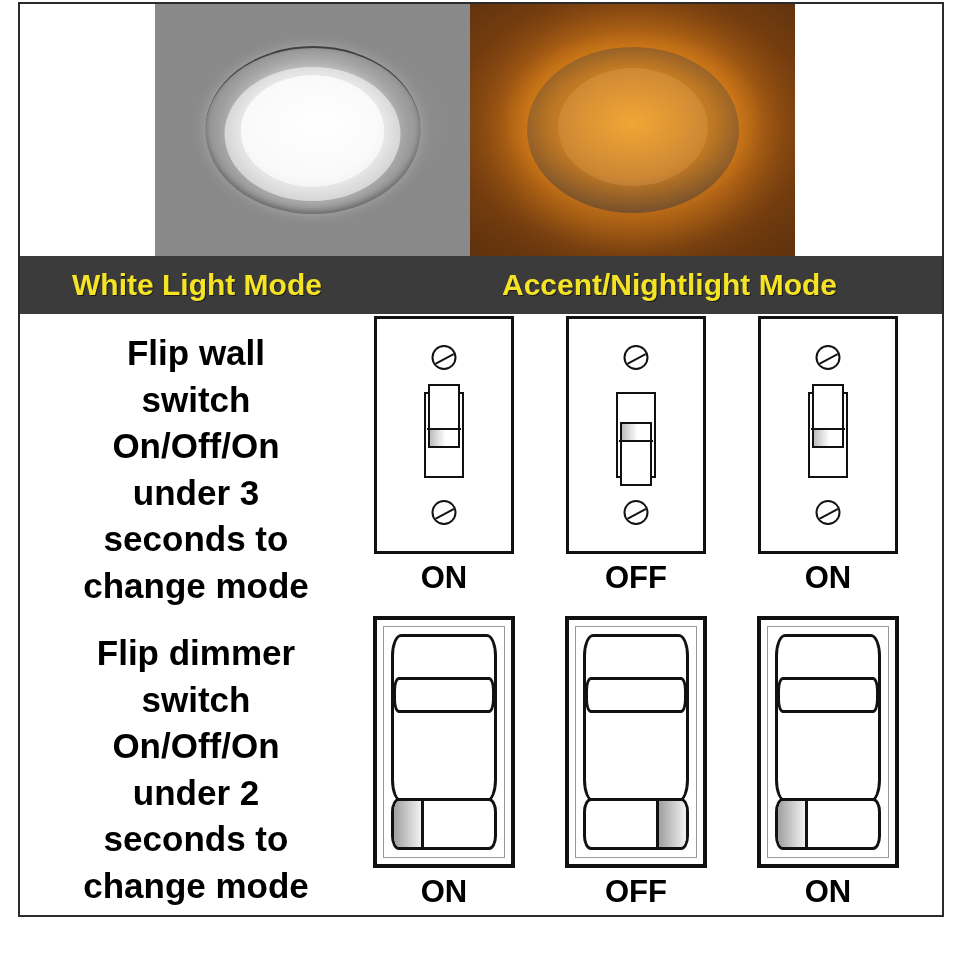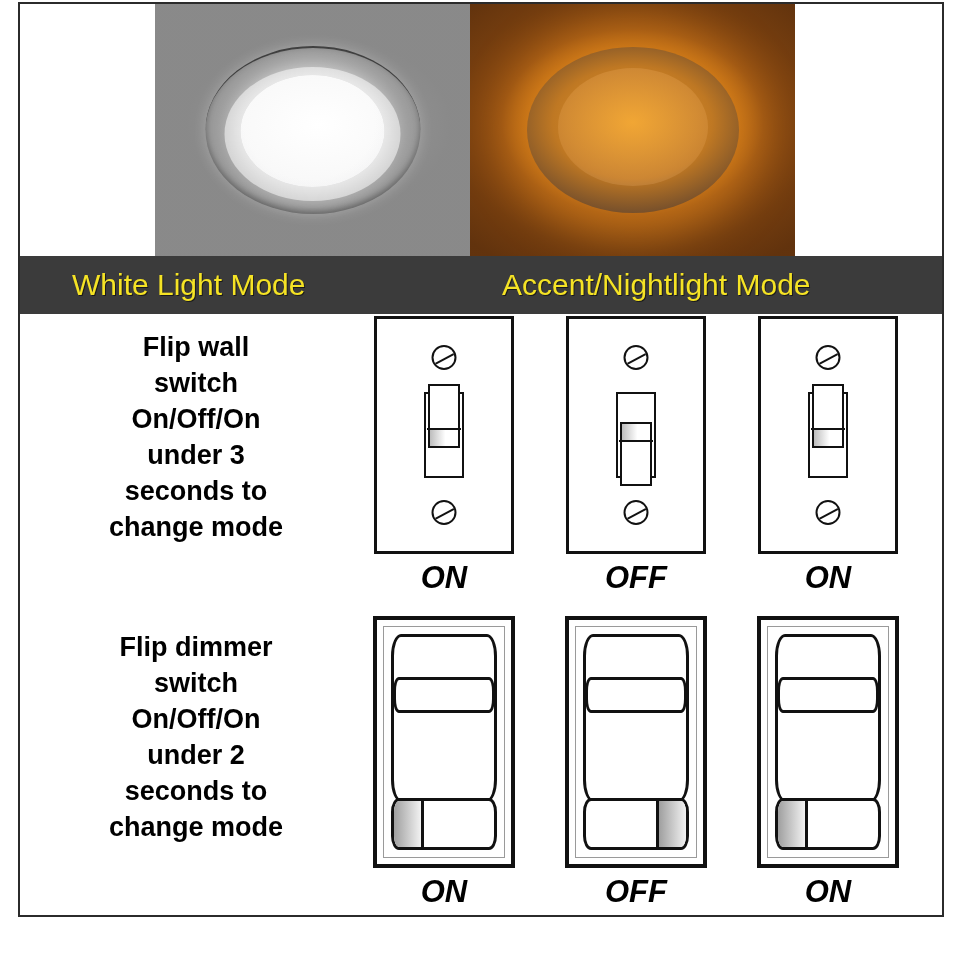--- a/index.html
+++ b/index.html
@@ -146,21 +146,21 @@
     left: 20px;
     top: 256px;
     width: 922px;
     height: 58px;
     background: #3b3b3b;
     display: flex;
     align-items: center;
   }
   .banner-label {
     color: #f5e325;
-    font-weight: normal;
+    font-weight: bold;
     font-size: 30px;
     letter-spacing: 0px;
     white-space: nowrap;
     text-shadow: 1px 1px 0 rgba(0,0,0,0.55);
   }
   .banner-label.left  { position: absolute; left: 52px; }
   .banner-label.right { position: absolute; left: 482px; }
 
   
   .rows {
@@ -186,34 +186,33 @@
     flex: 0 0 352px;
     display: flex;
     align-items: flex-start;
     justify-content: center;
     padding-top: 14px;
     box-sizing: border-box;
   }
   .caption-text {
     color: #000000;
     font-weight: bold;
-    font-size: 27px;
+    font-size: 35px;
     line-height: 1.33;
     text-align: center;
     white-space: pre-line;
   }
 
   .devices {
     flex: 1 1 auto;
     display: flex;
     justify-content: flex-start;
     gap: 48px;
     padding-left: 0px;
     box-sizing: border-box;
-    font-style: italic;
   }
   .device {
     width: 144px;
     display: flex;
     flex-direction: column;
     align-items: center;
   }
   .device-label {
     margin-top: 6px;
     font-size: 31px;

